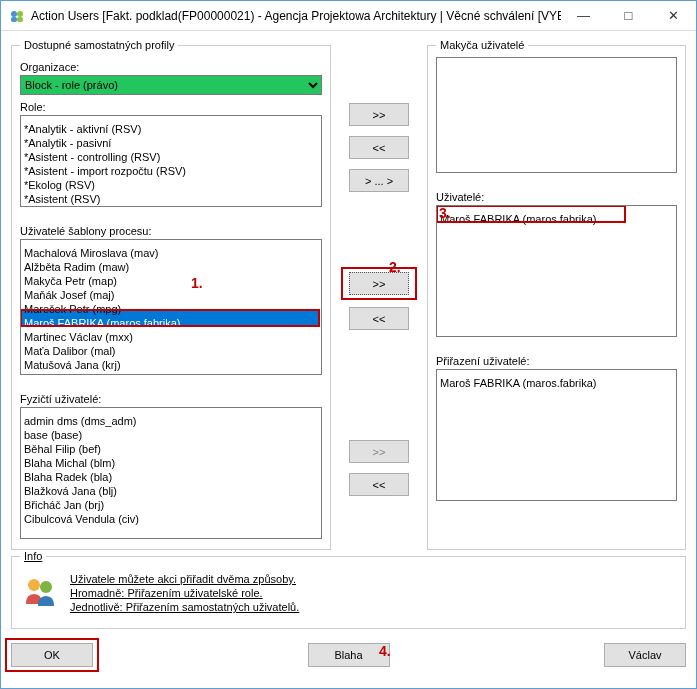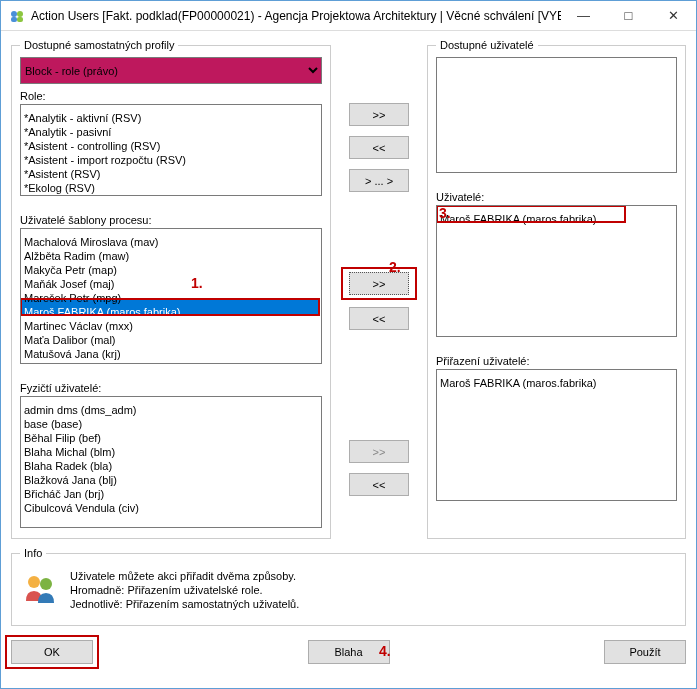--- a/index.html
+++ b/index.html
@@ -80,23 +80,23 @@
     flex: 1;
   }
 
   label.section-label {
     display: block;
     margin: 4px 0 2px 0;
   }
 
   select.drop {
     width: 100%;
-    height: 27px;
+    height: 20px;
     border: 1px solid #7a7a7a;
-    background: #be185d;
+    background: #22c55e;
   }
 
   .listbox {
     border: 1px solid #7a7a7a;
     background: #fff;
     overflow-y: scroll;
     overflow-x: hidden;
     padding: 1px;
   }
   .listbox .item {
@@ -135,21 +135,21 @@
     font-size: 14px;
     pointer-events: none;
   }
   .annot-box {
     position: absolute;
     border: 2px solid #c00000;
     pointer-events: none;
   }
 
   .info-fieldset {
-    margin-top: 8px;
+    text-decoration: underline;
   }
   .info-row {
     display: flex;
     align-items: flex-start;
     gap: 12px;
     padding: 4px 2px;
   }
   .info-icon {
     width: 36px;
     height: 36px;
@@ -190,32 +190,33 @@
   </div>
 </div>
 
 <div class="content rel">
 
   <div class="main-row">
 
     <fieldset class="left-col">
       <legend>Dostupné samostatných profily</legend>
 
+      <label class="section-label">Organizace:</label>
       <select class="drop">
         <option>Block - role (právo)</option>
       </select>
 
       <label class="section-label" style="margin-top:6px;">Role:</label>
       <div class="listbox" id="roles-list" style="height:92px;">
           <div class="item">*Analytik - aktivní (RSV)</div>
           <div class="item">*Analytik - pasivní</div>
           <div class="item">*Asistent - controlling (RSV)</div>
           <div class="item">*Asistent - import rozpočtu (RSV)</div>
+          <div class="item">*Ekolog (RSV)</div>
           <div class="item">*Asistent (RSV)</div>
-          <div class="item">*Ekolog (RSV)</div>
         </div>
 
       <label class="section-label" style="margin-top:18px;">Uživatelé šablony procesu:</label>
       <div class="listbox rel" id="template-list" style="height:136px;">
           <div class="item">Machalová Miroslava (mav)</div>
           <div class="item">Alžběta Radim (maw)</div>
           <div class="item">Makyča Petr (map)</div>
           <div class="item">Maňák Josef (maj)</div>
           <div class="item">Mareček Petr (mpg)</div>
           <div class="item selected">Maroš FABRIKA (maros.fabrika)</div>
@@ -251,21 +252,21 @@
       </div>
       <div style="height:12px;"></div>
       <button class="btn move-btn">&lt;&lt;</button>
 
       <div style="height:100px;"></div>
       <button class="btn move-btn disabled">&gt;&gt;</button>
       <button class="btn move-btn">&lt;&lt;</button>
     </div>
 
     <fieldset class="right-col">
-      <legend>Dostupné uživatelé</legend>
+      <legend>Makyča uživatelé</legend>
 
       <div class="listbox" style="height:116px;"></div>
 
       <label class="section-label" style="margin-top:18px;">Uživatelé:</label>
       <div class="listbox rel" id="right-users-list" style="height:132px;">
           <div class="item">Maroš FABRIKA (maros.fabrika)</div>
           <div class="annot-box" style="left: -1px; top: -1px; width: 190px; height: 18px;"></div>
         </div>
 
       <label class="section-label" style="margin-top:18px;">Přiřazení uživatelé:</label>
@@ -292,21 +293,21 @@
       </div>
     </div>
   </fieldset>
 
   <div class="dialog-buttons rel">
     <div class="rel">
       <button class="btn">OK</button>
       <div class="annot-box" style="left:-6px; top:-5px; width:94px; height:34px;"></div>
     </div>
     <button class="btn">Blaha</button>
-    <button class="btn">Použít</button>
+    <button class="btn">Václav</button>
   </div>
 
   <div class="annot" style="left:190px; top:244px;">1.</div>
   <div class="annot" style="left:388px; top:228px;">2.</div>
   <div class="annot" style="left:438px; top:174px;">3.</div>
   <div class="annot" style="left:378px; top:612px;">4.</div>
 
 </div>
 
 </body></html>

